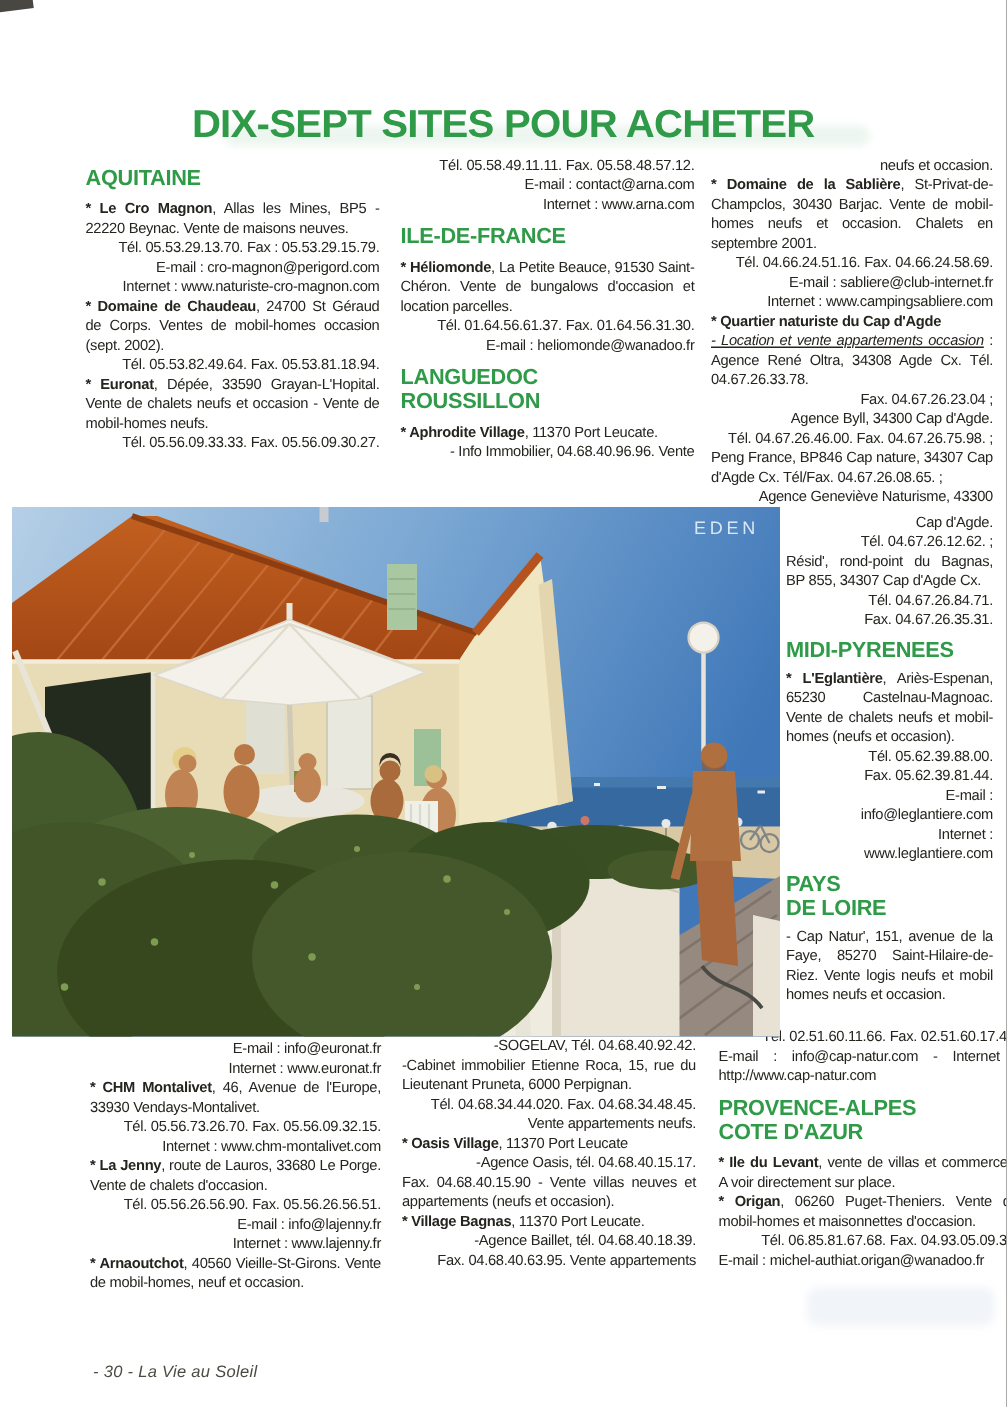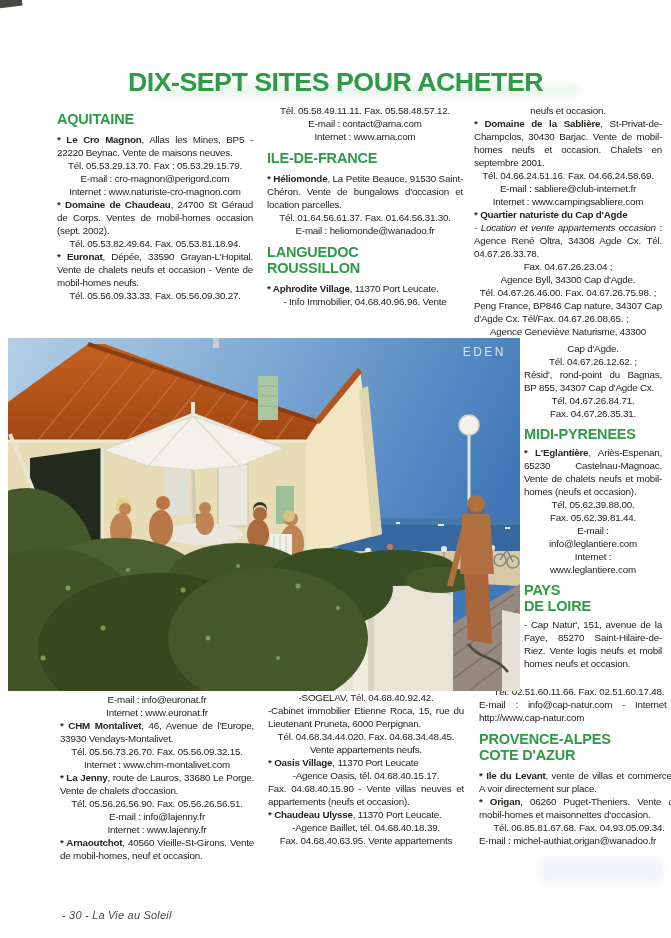--- a/index.html
+++ b/index.html
@@ -14,23 +14,23 @@
     position:absolute;left:0;right:0;top:50px;text-align:center;
     font-size:26px;font-weight:700;letter-spacing:-0.5px;color:var(--green,#2f9a47);
     transform:scaleX(1.03);
   }
   .smudge{position:absolute;filter:blur(3px);border-radius:8px;pointer-events:none;}
   .smudge.s1{left:150px;top:84px;width:430px;height:13px;background:#79b98a;opacity:.14;}
   .smudge.s2{left:538px;top:858px;width:125px;height:26px;background:#8fa6c9;opacity:.12;}
   .col{position:absolute;font-size:9.8px;line-height:13px;letter-spacing:-0.2px;}
   .col p{margin:0;}
   .col .para{text-align:justify;}
-  .col .line{text-align:center;}
+  .col .line{text-align:right;}
   .col b{font-weight:700;}
-  .col i{font-style:italic;}
+  .col i{font-style:italic;text-decoration:underline;}
   .hd{
     color:var(--green,#2f9a47);font-weight:700;text-align:left;
     font-size:14.5px;line-height:16px;letter-spacing:-0.2px;
     margin:7px 0 6px;
   }
   .col-top-left  {left:57px; top:104px;width:196px;}
   .col-top-mid   {left:267px;top:104px;width:196px;}
   .col-top-right {left:474px;top:104px;width:188px;}
   .col-strip     {left:524px;top:342px;width:138px;font-size:9.8px;}
   .col-strip .hd {margin:6px 0 4px;}
@@ -129,21 +129,21 @@
     </div>
   <div class="col col-bot-mid">
       <p class="para line">appartements neuf et occasion.</p>
       <p class="para line">-SOGELAV, Tél. 04.68.40.92.42.</p>
       <p class="para">-Cabinet immobilier Etienne Roca, 15, rue du Lieutenant Pruneta, 6000 Perpignan.</p>
       <p class="para line">Tél. 04.68.34.44.020. Fax. 04.68.34.48.45.</p>
       <p class="para line">Vente appartements neufs.</p>
       <p class="para"><b>* Oasis Village</b>, 11370 Port Leucate</p>
       <p class="para line">-Agence Oasis, tél. 04.68.40.15.17.</p>
       <p class="para">Fax. 04.68.40.15.90 - Vente villas neuves et appartements (neufs et occasion).</p>
-      <p class="para"><b>* Chaudeau Ulysse</b>, 11370 Port Leucate.</p>
+      <p class="para"><b>* Village Bagnas</b>, 11370 Port Leucate.</p>
       <p class="para line">-Agence Baillet, tél. 04.68.40.18.39.</p>
       <p class="para line">Fax. 04.68.40.63.95. Vente appartements</p>
     </div>
   <div class="col col-bot-right">
       <p class="para line">Tél. 02.51.60.11.66. Fax. 02.51.60.17.48.</p>
       <p class="para">E-mail : info@cap-natur.com - Internet : http://www.cap-natur.com</p>
       <h2 class="hd">PROVENCE-ALPES<br>COTE D'AZUR</h2>
       <p class="para"><b>* Ile du Levant</b>, vente de villas et commerces. A voir directement sur place.</p>
       <p class="para"><b>* Origan</b>, 06260 Puget-Theniers. Vente de mobil-homes et maisonnettes d'occasion.</p>
       <p class="para line">Tél. 06.85.81.67.68. Fax. 04.93.05.09.34.</p>

